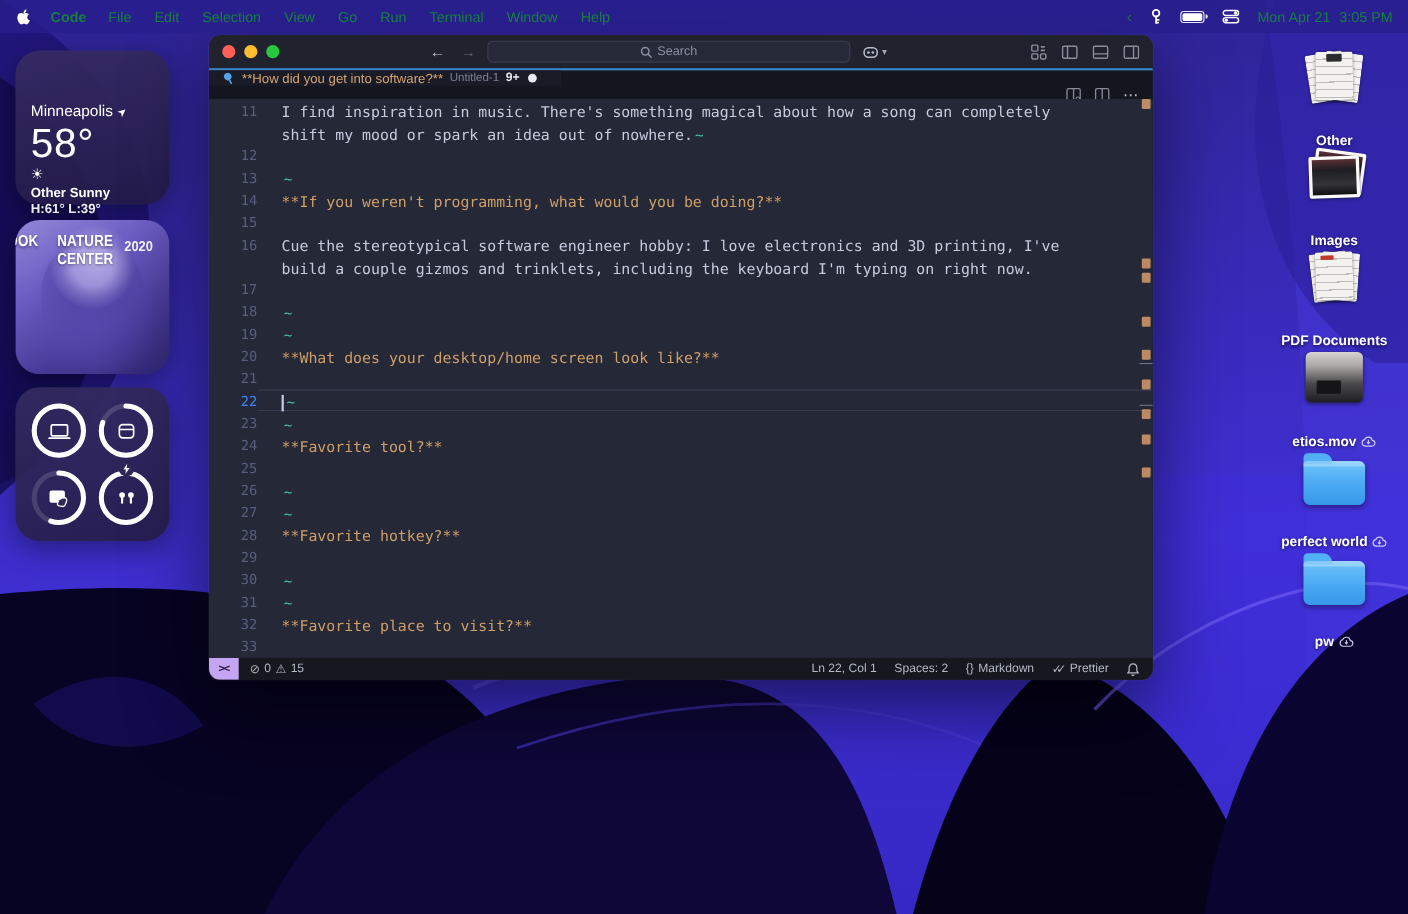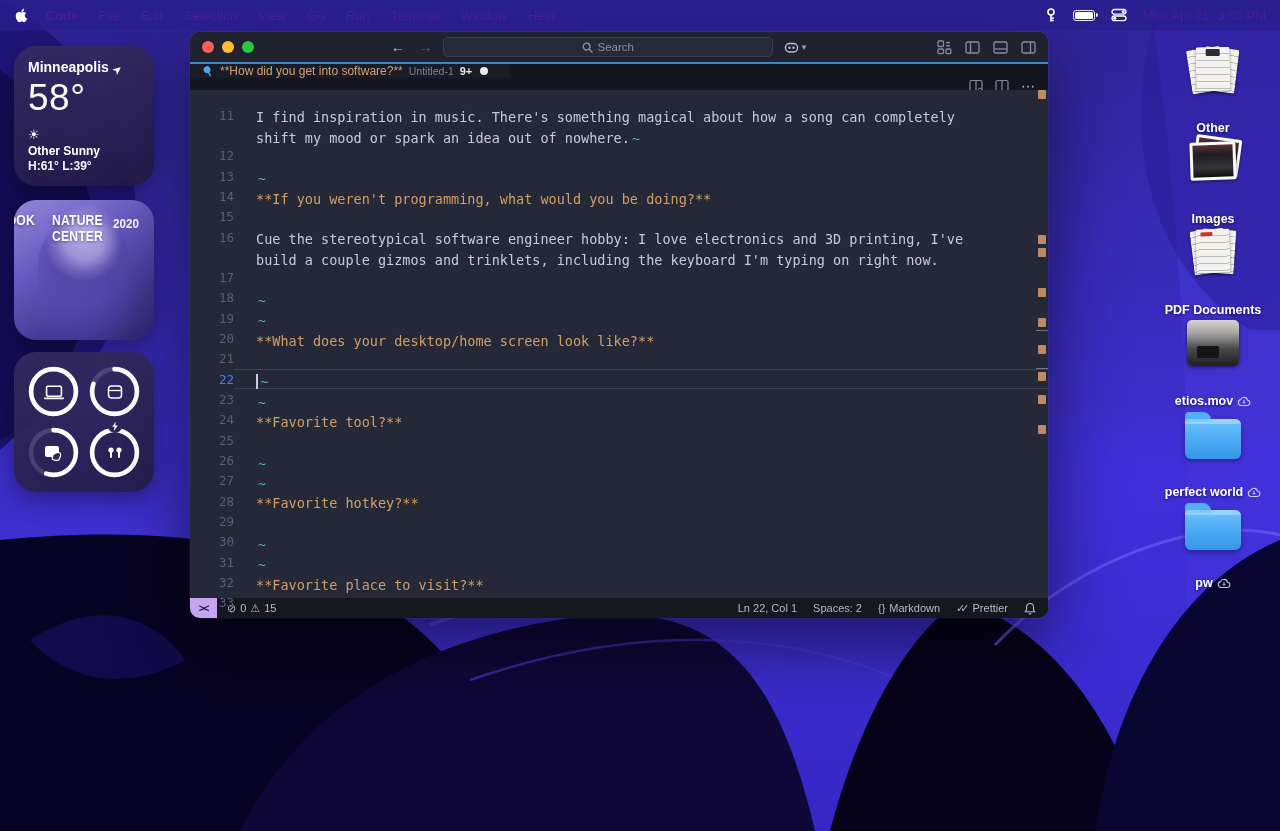--- a/index.html
+++ b/index.html
@@ -7,38 +7,38 @@
   body {
     position:relative;
     font-family:"Liberation Sans", sans-serif;
     background:linear-gradient(175deg,#2d2292 0%,#32269e 18%,#3a2cc0 45%,#4030d6 62%,#3427c2 100%);
   }
   svg { display:block; }
   .wall { position:absolute; inset:0; z-index:0; }
 
   
   .menubar{position:absolute;top:0;left:0;width:1280px;height:30px;z-index:6;
-    background:rgba(40,30,140,.78);display:flex;align-items:center;color:#4c1d95;font-size:13px;padding:0 14px;}
+    background:rgba(40,30,140,.78);display:flex;align-items:center;color:#15803d;font-size:13px;padding:0 14px;}
   .menubar .apple{margin-right:18px;display:flex;align-items:center;}
   .menubar .appname{font-weight:bold;margin-right:20px;}
   .menus{display:flex;gap:21px;}
   .menu-item{cursor:default;}
   .mb-right{margin-left:auto;display:flex;align-items:center;gap:16px;}
   .mb-right .chev{font-size:14px;opacity:.9;}
   .batt{width:22px;height:11px;border:1.5px solid rgba(255,255,255,.9);border-radius:3px;position:relative;}
   .batt::before{content:'';position:absolute;inset:1px;background:#fff;border-radius:1.5px;}
   .batt::after{content:'';position:absolute;right:-4px;top:2.5px;width:2.5px;height:4px;background:rgba(255,255,255,.9);border-radius:0 2px 2px 0;}
   .clock{display:flex;gap:8px;font-size:13px;}
 
   
   .widget{position:absolute;left:14px;width:140px;height:140px;border-radius:22px;z-index:3;
     box-shadow:0 8px 24px rgba(0,0,0,.35);color:#fff;}
   .w-weather{top:46px;background:linear-gradient(165deg,rgba(54,43,98,.92),rgba(34,26,70,.92));
     padding:13px 14px;display:flex;flex-direction:column;}
-  .w-city{font-size:14px;font-weight:700;display:flex;align-items:flex-end;gap:4px;}
+  .w-city{font-size:14px;font-weight:400;display:flex;align-items:flex-end;gap:4px;margin-top:33px;}
   .w-nav{display:inline-block;transform:rotate(-40deg);font-size:10px;}
   .w-temp{font-size:37px;font-weight:300;margin-top:2px;letter-spacing:.5px;}
   .w-spacer{flex:1;}
   .w-sun{font-size:13px;line-height:1;}
   .w-cond{font-size:12px;font-weight:600;margin-top:3px;}
   .w-hl{font-size:12px;font-weight:600;opacity:.95;margin-top:1px;}
   .w-photo{top:200px;overflow:hidden;
     background:
       radial-gradient(circle at 52% 26%, rgba(236,228,255,.55) 0%, rgba(236,228,255,0) 26%),
       radial-gradient(ellipse at 50% 60%, rgba(90,75,180,.9) 0%, rgba(90,75,180,0) 60%),
@@ -108,21 +108,21 @@
   .tabbar{height:28px;background:#14161f;border-top:2px solid #3d87c9;display:flex;align-items:stretch;flex-direction:column;}
   .tab{display:flex;align-items:center;gap:6px;padding:0 12px;background:#191b26;max-width:320px;}
   .tab-title{color:#d2a371;font-size:12px;white-space:nowrap;}
   .tab-desc{color:#7b8095;font-size:10.5px;}
   .tab-badge{color:#e8eaf2;font-size:11px;font-weight:bold;}
   .tab-dot{width:8px;height:8px;border-radius:50%;background:#e8eaf2;margin-left:2px;}
   .tab-actions{margin-left:auto;display:flex;align-items:center;gap:12px;padding:0 12px;color:#9ba0b0;}
   .tab-actions .more{font-size:14px;letter-spacing:1px;color:#b7bccb;}
   .editor{position:relative;height:508px;background:#252836;
     font-family:"DejaVu Sans Mono",monospace;font-size:13.5px;color:#c5cade;}
-  .rows{position:absolute;inset:0;margin-top:15px;}
+  .rows{position:absolute;inset:0;}
   .row{display:flex;height:20.32px;align-items:center;white-space:pre;}
   .ln{width:44px;text-align:right;color:#585f7d;font-size:12.5px;flex:none;}
   .row.current .ln{color:#3b82f6;}
   .code{flex:1;padding-left:22px;display:flex;align-items:flex-end;height:100%;}
   .row.current .code{box-shadow:inset 0 1px 0 #3d4156, inset 0 -1px 0 #3d4156;}
   .md-bold{color:#cf9f68;}
   .squiggle{color:#43c3b3;margin-left:2px;font-size:13px;}
   .cursor{display:inline-block;width:1.5px;height:15px;background:#c3cbe8;margin-right:1px;}
   .ruler{position:absolute;top:0;right:0;width:12px;height:100%;}
   .mark{position:absolute;right:2px;width:8px;height:9px;background:#bd8a66;border-radius:1px;}

